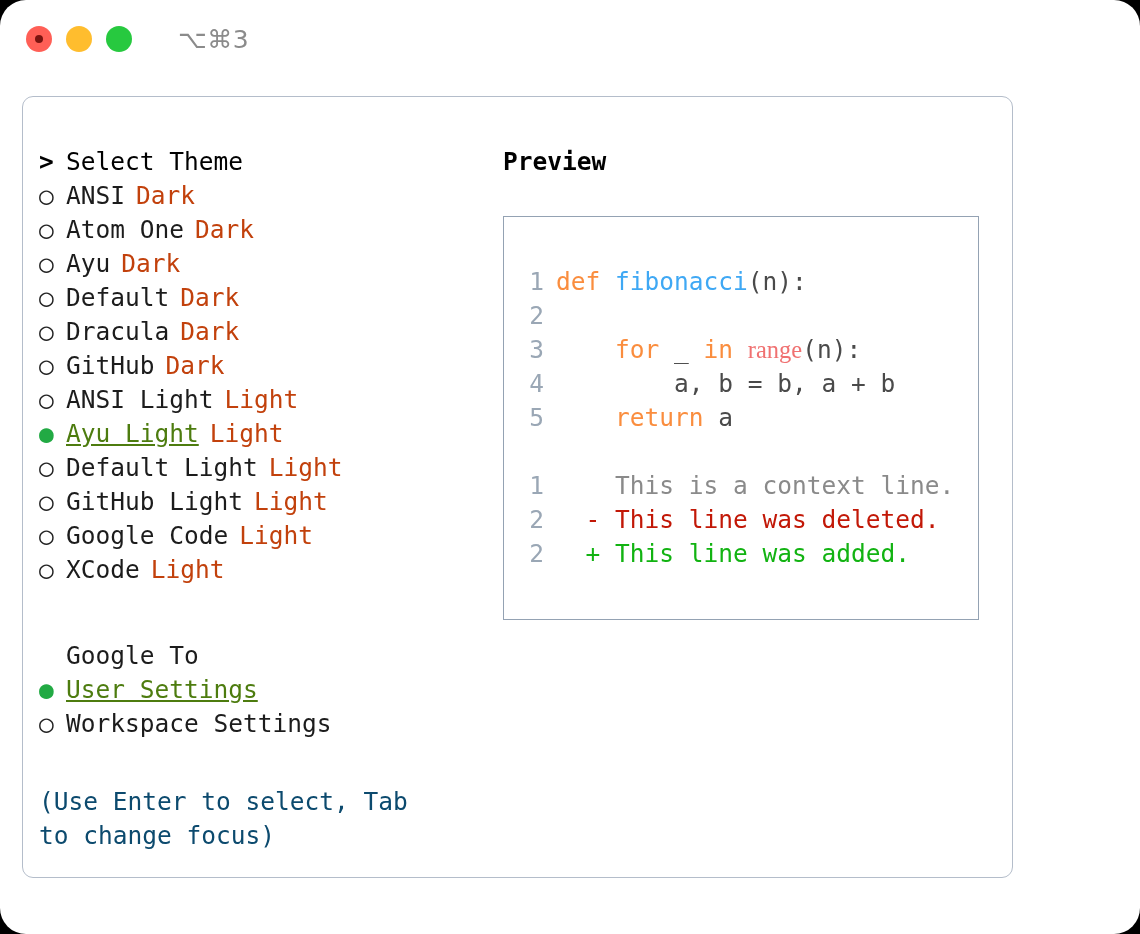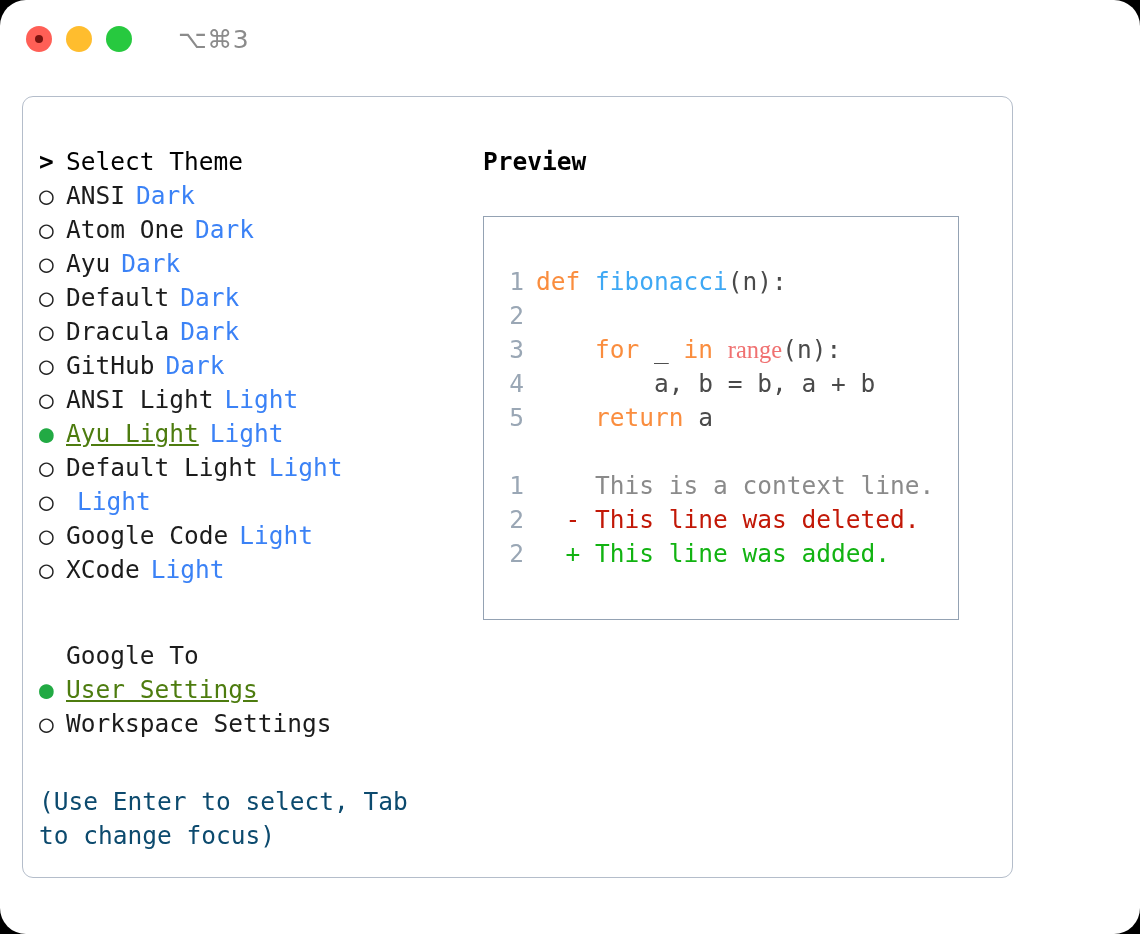--- a/index.html
+++ b/index.html
@@ -109,21 +109,21 @@
     color: #222222;
     font-size: 24.5px;
     line-height: 34px;
   }
   .marker-dot {
     color: #22aa44;
   }
   .label { color: #1c1c1c; }
   .label-selected { color: #4d7c0f; text-decoration: underline; }
   .suffix {
-    color: #3b82f6;
+    color: #c2410c;
     margin-left: 11px;
   }
 
   .heading-row .label {
     font-weight: normal;
     color: #000000;
   }
   .heading-row .marker {
     font-weight: bold;
     color: #000000;
@@ -137,21 +137,21 @@
     color: #0c4a6e;
     font-size: 24.5px;
     line-height: 34px;
     white-space: normal;
     word-spacing: 0px;
   }
 
   
   .right-col {
     position: absolute;
-    left: 460px;
+    left: 480px;
     top: 48px;
     width: 500px;
   }
   .preview-title {
     font-size: 24.5px;
     line-height: 34px;
     font-weight: bold;
     color: #000000;
     margin-bottom: 37px;
   }
@@ -217,21 +217,21 @@
         <div id="theme-list">
             <div class="row"><span class="marker">○</span><span class="label">ANSI</span><span class="suffix">Dark</span></div>
             <div class="row"><span class="marker">○</span><span class="label">Atom One</span><span class="suffix">Dark</span></div>
             <div class="row"><span class="marker">○</span><span class="label">Ayu</span><span class="suffix">Dark</span></div>
             <div class="row"><span class="marker">○</span><span class="label">Default</span><span class="suffix">Dark</span></div>
             <div class="row"><span class="marker">○</span><span class="label">Dracula</span><span class="suffix">Dark</span></div>
             <div class="row"><span class="marker">○</span><span class="label">GitHub</span><span class="suffix">Dark</span></div>
             <div class="row"><span class="marker">○</span><span class="label">ANSI Light</span><span class="suffix">Light</span></div>
             <div class="row"><span class="marker marker-dot">●</span><span class="label label-selected">Ayu Light</span><span class="suffix">Light</span></div>
             <div class="row"><span class="marker">○</span><span class="label">Default Light</span><span class="suffix">Light</span></div>
-            <div class="row"><span class="marker">○</span><span class="suffix">Light</span></div>
+            <div class="row"><span class="marker">○</span><span class="label">GitHub Light</span><span class="suffix">Light</span></div>
             <div class="row"><span class="marker">○</span><span class="label">Google Code</span><span class="suffix">Light</span></div>
             <div class="row"><span class="marker">○</span><span class="label">XCode</span><span class="suffix">Light</span></div>
           </div>
 
         <div class="spacer-lg"></div>
 
         <div class="row">
           <span class="marker"> </span>
           <span class="label">Google To</span>
         </div>

